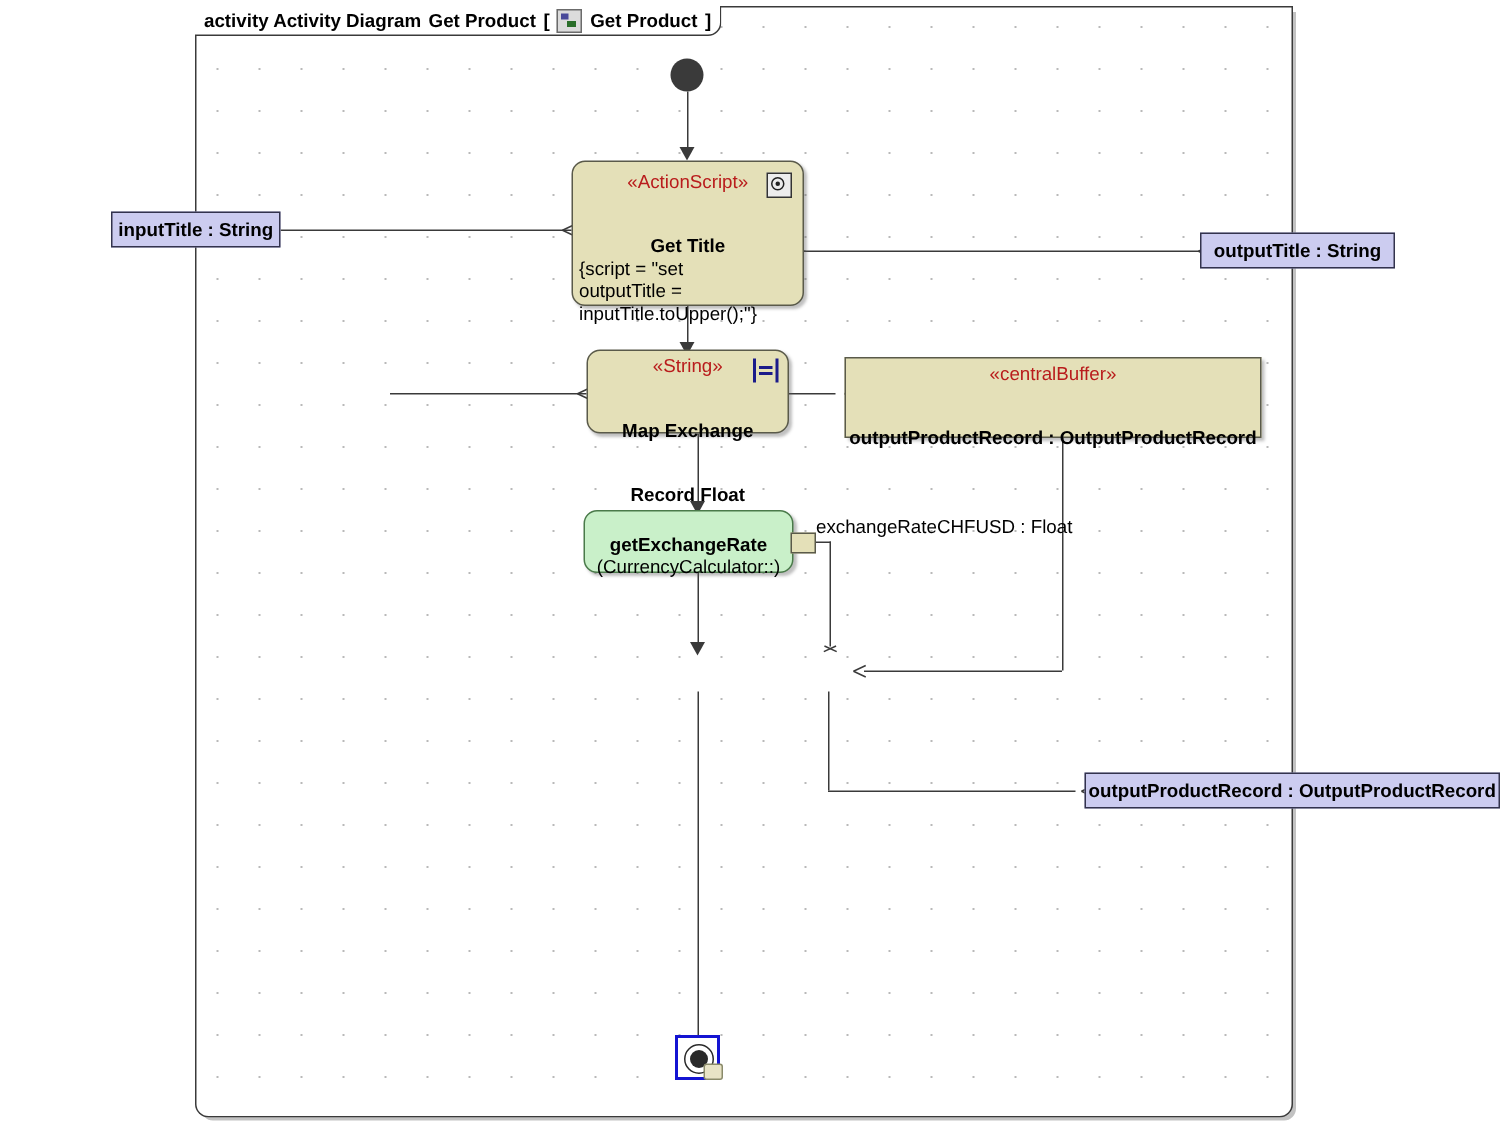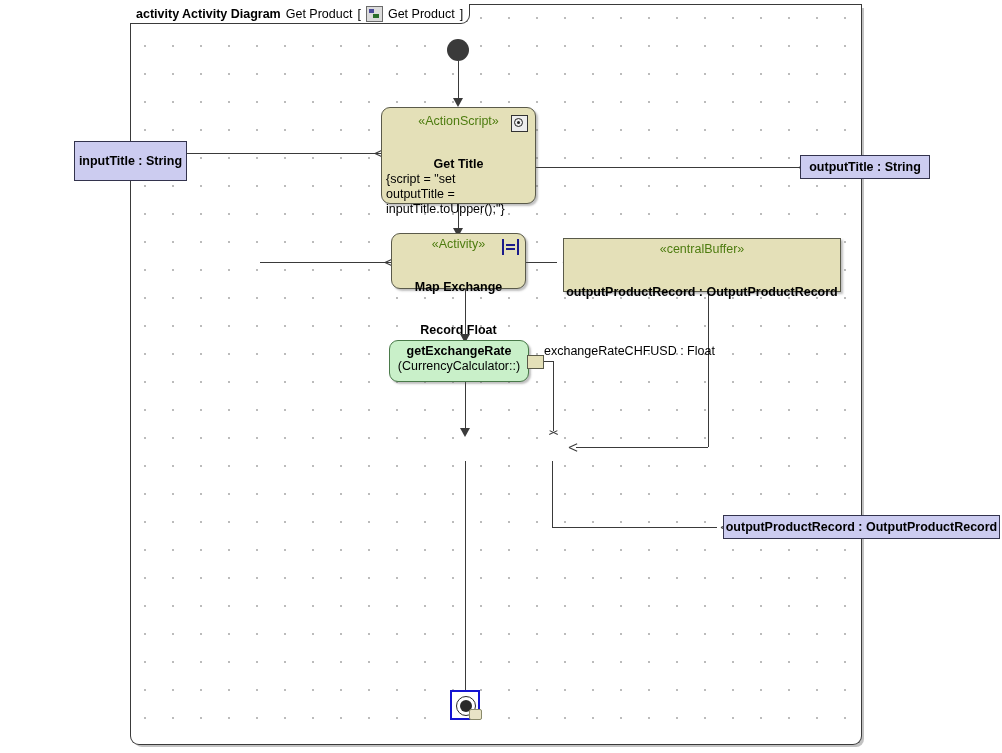--- a/index.html
+++ b/index.html
@@ -56,21 +56,21 @@
     border: 1px solid #3a3a3a;
     border-top: none;
     border-left: none;
     border-bottom-right-radius: 9px;
     font-size: 12.5px;
     color: #000;
     white-space: nowrap;
     z-index: 5;
   }
   #frame-title .kw { font-weight: bold; }
-  #frame-title .nm { font-weight: normal; }
+  #frame-title .nm { font-weight: bold; }
   .title-icon {
     display: inline-block;
     width: 15px;
     height: 14px;
     border: 1px solid #6b6b6b;
     background: #dcdcdc;
     position: relative;
     vertical-align: middle;
   }
   .title-icon::before {
@@ -102,21 +102,21 @@
     border-radius: 9px;
     box-shadow: 2px 2px 2px rgba(90,90,90,0.38);
     text-align: center;
     color: #000;
   }
   .act.green {
     background: #c9f0c9;
     border-color: #4a7a4a;
   }
   .stereo {
-    color: #4d7c0f;
+    color: #b91c1c;
     font-size: 12.5px;
     line-height: 15px;
     font-weight: normal;
   }
   .nodename {
     font-weight: bold;
     font-size: 12.5px;
     line-height: 15px;
     margin-top: 28px;
   }
@@ -332,21 +332,21 @@
 
   <div class="node act" style="left:381px; top:107px; width:155px; height:97px;">
     <div class="stereo" style="margin-top:6px;">«ActionScript»</div>
     <div class="nodename">Get Title</div>
     <div class="bodytext">{script = "set</div>
     <div class="bodytext">outputTitle =</div>
     <div class="bodytext">inputTitle.toUpper();"}</div>
     <div class="icon-box icon-script"></div>
   </div>
 
-  <div class="node param" style="left:74px; top:141px; width:113px; height:40px;">
+  <div class="node param" style="left:74px; top:141px; width:113px; height:24px;">
     <span>inputTitle : String</span>
   </div>
 
   <div class="edge h" style="left:187px; top:153px; width:194px;"></div>
   <div class="oarrow left" style="left:375px; top:153px; width:9px; height:1px;">
     <span class="t"></span>
       <span class="b"></span>
   </div>
 
   <div class="node param" style="left:800px; top:155px; width:130px; height:24px;">
@@ -357,21 +357,21 @@
   <div class="edge h" style="left:536px; top:167px; width:264px;"></div>
   <div class="oarrow right" style="left:790px; top:167px; width:9px; height:1px;">
     <span class="t"></span>
       <span class="b"></span>
   </div>
 
   <div class="edge v" style="left:458px; top:204px; height:28px;"></div>
   <div class="arrow down" style="left:453px; top:228px;"></div>
 
   <div class="node act" style="left:391px; top:233px; width:135px; height:56px;">
-    <div class="stereo" style="margin-top:3px;">«Activity»</div>
+    <div class="stereo" style="margin-top:3px;">«String»</div>
     <div class="nodename">Map Exchange</div>
     <div class="nodename">Record Float</div>
     <div class="icon-box icon-mapping">
         <i class="a"></i>
         <i class="b"></i>
       </div>
   </div>
 
   <div class="edge h" style="left:260px; top:262px; width:131px;"></div>
   <div class="oarrow left" style="left:385px; top:262px; width:9px; height:1px;">
@@ -387,21 +387,21 @@
   <div class="edge h" style="left:526px; top:262px; width:31px;"></div>
   <div class="oarrow right" style="left:554px; top:262px; width:9px; height:1px;">
     <span class="t"></span>
       <span class="b"></span>
   </div>
 
   <div class="edge v" style="left:465px; top:289px; height:52px;"></div>
   <div class="arrow down" style="left:460px; top:334px;"></div>
 
   <div class="node act green" style="left:389px; top:340px; width:140px; height:42px;">
-    <div class="nodename" style="margin-top:3px;">getExchangeRate</div>
+    <div class="nodename" style="margin-top:15px;">getExchangeRate</div>
     <div class="nodesub">(CurrencyCalculator::)</div>
   </div>
 
   <div class="pin" style="left:527px; top:355px;"></div>
   <div class="pinlabel" style="left:544px; top:344px;">exchangeRateCHFUSD : Float</div>
 
   <div class="edge h" style="left:542px; top:361px; width:12px;"></div>
   <div class="edge v" style="left:553px; top:361px; height:70px;"></div>
   <div class="oarrow down" style="left:549px; top:432px; width:9px; height:9px;">
     <span class="t"></span>

